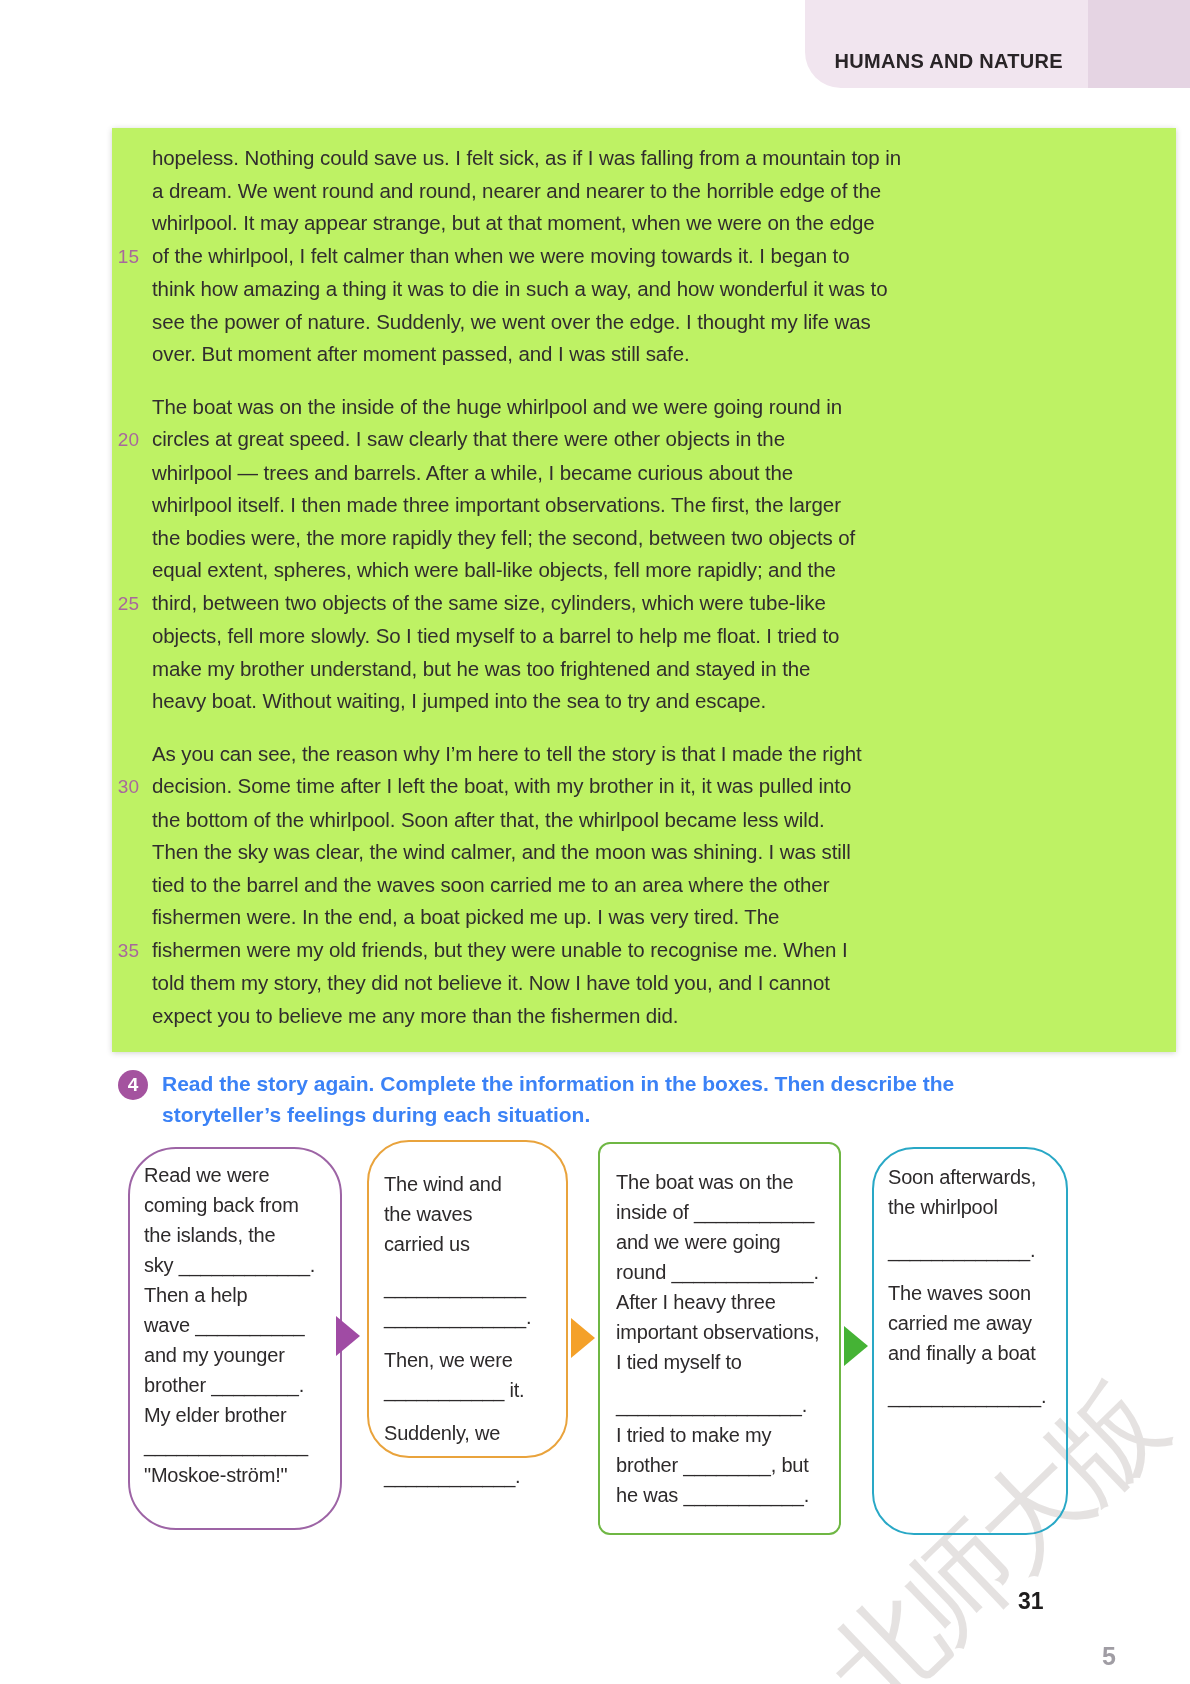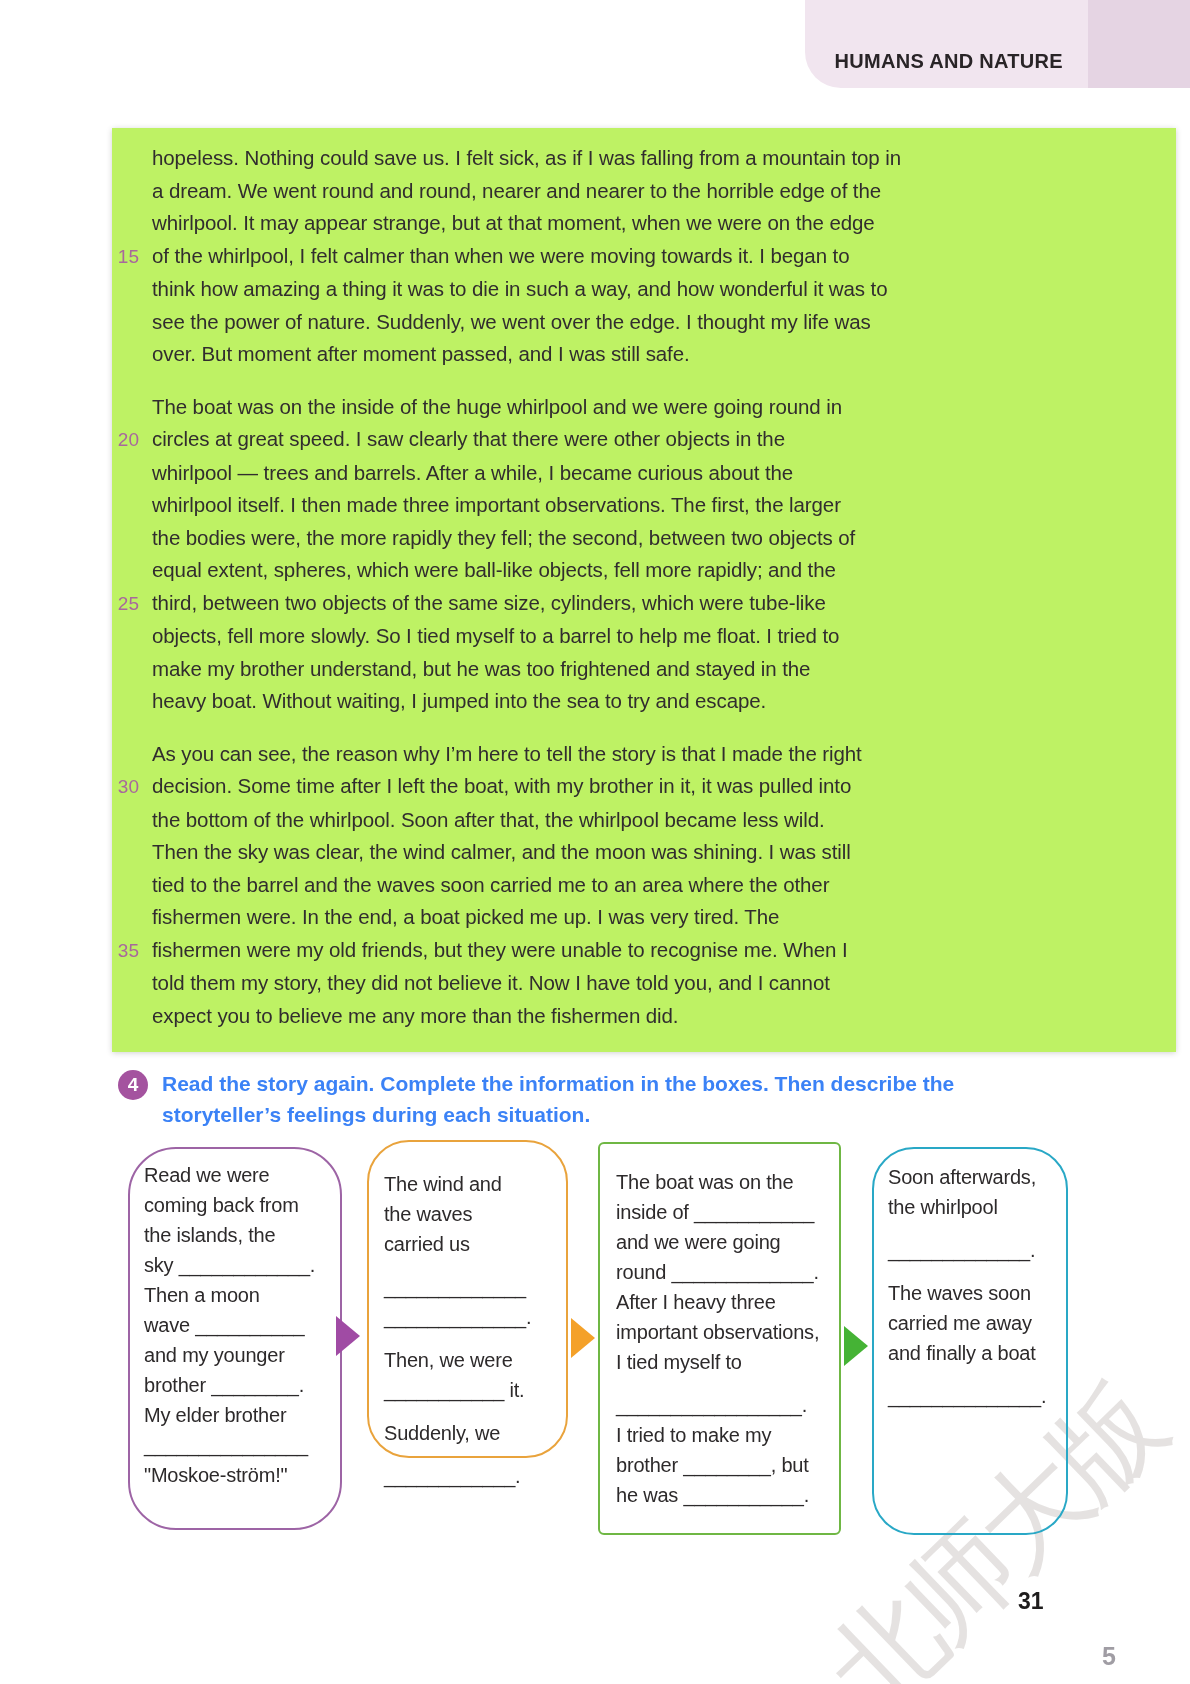--- a/index.html
+++ b/index.html
@@ -28,21 +28,21 @@
   .ex-circle { flex:none; width:30px; height:30px; border-radius:50%; background:#a4539f; color:#fff;
                font-weight:bold; font-size:19px; text-align:center; line-height:30px; margin-top:2px; }
   .ex-text { margin-left:14px; font-size:21px; font-weight:bold; color:#3b82f6; line-height:31px; }
 
   
   .flow-box { position:absolute; border:2.5px solid #999; background:transparent; z-index:2; }
   .bline { font-size:20px; line-height:30px; white-space:nowrap; color:#2d2a2b; letter-spacing:-0.2px; }
   .bline.spacer { height:13px; }
   #box1 { left:128px; top:1147px; width:214px; height:383px; border-radius:48px; padding:11px 0 0 14px; }
   #box2 { left:367px; top:1140px; width:201px; height:318px; border-radius:42px; padding:27px 0 0 15px; }
-  #box3 { left:598px; top:1142px; width:243px; height:393px; border-radius:6px; padding:23px 2px 0 16px; }
+  #box3 { left:598px; top:1142px; width:243px; height:393px; border-radius:12px; padding:23px 2px 0 16px; }
   #box4 { left:872px; top:1147px; width:196px; height:388px; border-radius:42px; padding:13px 7px 0 14px; }
 
   .arrow { position:absolute; width:0; height:0; z-index:2;
            border-top:20px solid transparent; border-bottom:20px solid transparent;
            border-left:24px solid #999; }
   #arrow1 { left:336px; top:1316px; }
   #arrow2 { left:571px; top:1318px; }
   #arrow3 { left:844px; top:1326px; }
 
   
@@ -184,21 +184,21 @@
         <div>Read the story again. Complete the information in the boxes. Then describe the</div>
         <div>storyteller’s feelings during each situation.</div>
       </div>
   </div>
 
   <div class="flow-box" id="box1" style="border-color: rgb(157, 100, 165);">
       <div class="bline">Read we were</div>
       <div class="bline">coming back from</div>
       <div class="bline">the islands, the</div>
       <div class="bline">sky ____________.</div>
-      <div class="bline">Then a moon</div>
+      <div class="bline">Then a help</div>
       <div class="bline">wave __________</div>
       <div class="bline">and my younger</div>
       <div class="bline">brother ________.</div>
       <div class="bline">My elder brother</div>
       <div class="bline">_______________</div>
       <div class="bline">"Moskoe-ström!"</div>
     </div>
   <div class="arrow" id="arrow1" style="border-left-color: rgb(160, 75, 164);"></div>
   <div class="flow-box" id="box2" style="border-color: rgb(233, 163, 60);">
       <div class="bline">The wind and</div>

